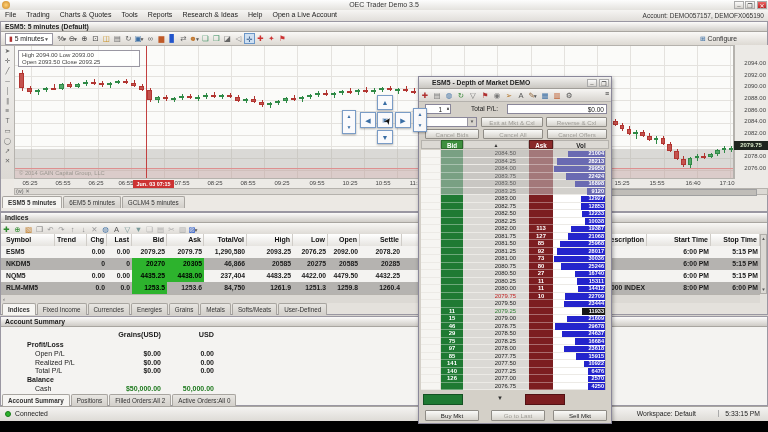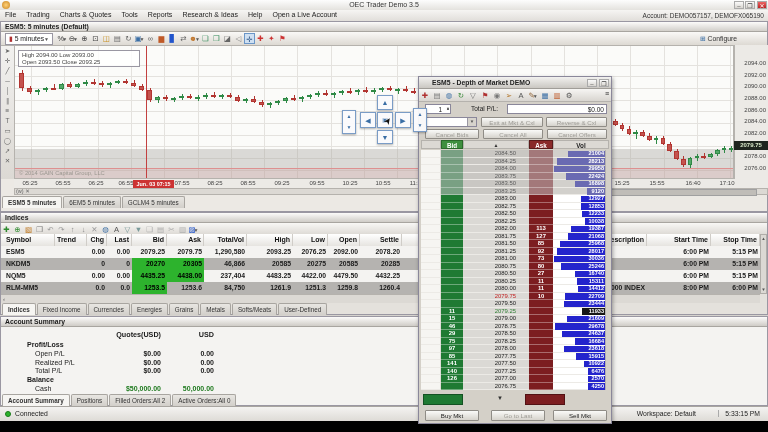--- a/index.html
+++ b/index.html
@@ -464,21 +464,21 @@
       <div class="tab">Energies</div>
       <div class="tab">Grains</div>
       <div class="tab">Metals</div>
       <div class="tab">Softs/Meats</div>
       <div class="tab">User-Defined</div>
     </div>
 
   <div class="abs" id="account"></div>
   <div class="abs" id="accttitle">Account Summary</div>
   <div id="accthead">
-    <span style="position:absolute;left:90px;width:70px;text-align:right;">Quotes(USD)</span>
+    <span style="position:absolute;left:90px;width:70px;text-align:right;">Grains(USD)</span>
     <span style="position:absolute;left:165px;width:48px;text-align:right;">USD</span>
   </div>
   <div id="acctrows">
       <div class="acctrow section" style="top: 341px;">
         <div class="lab">Profit/Loss</div>
       </div>
       <div class="acctrow" style="top: 349.8px;">
         <div class="lab">Open P/L</div>
         <div class="v1">$0.00</div>
         <div class="v2">0.00</div>

